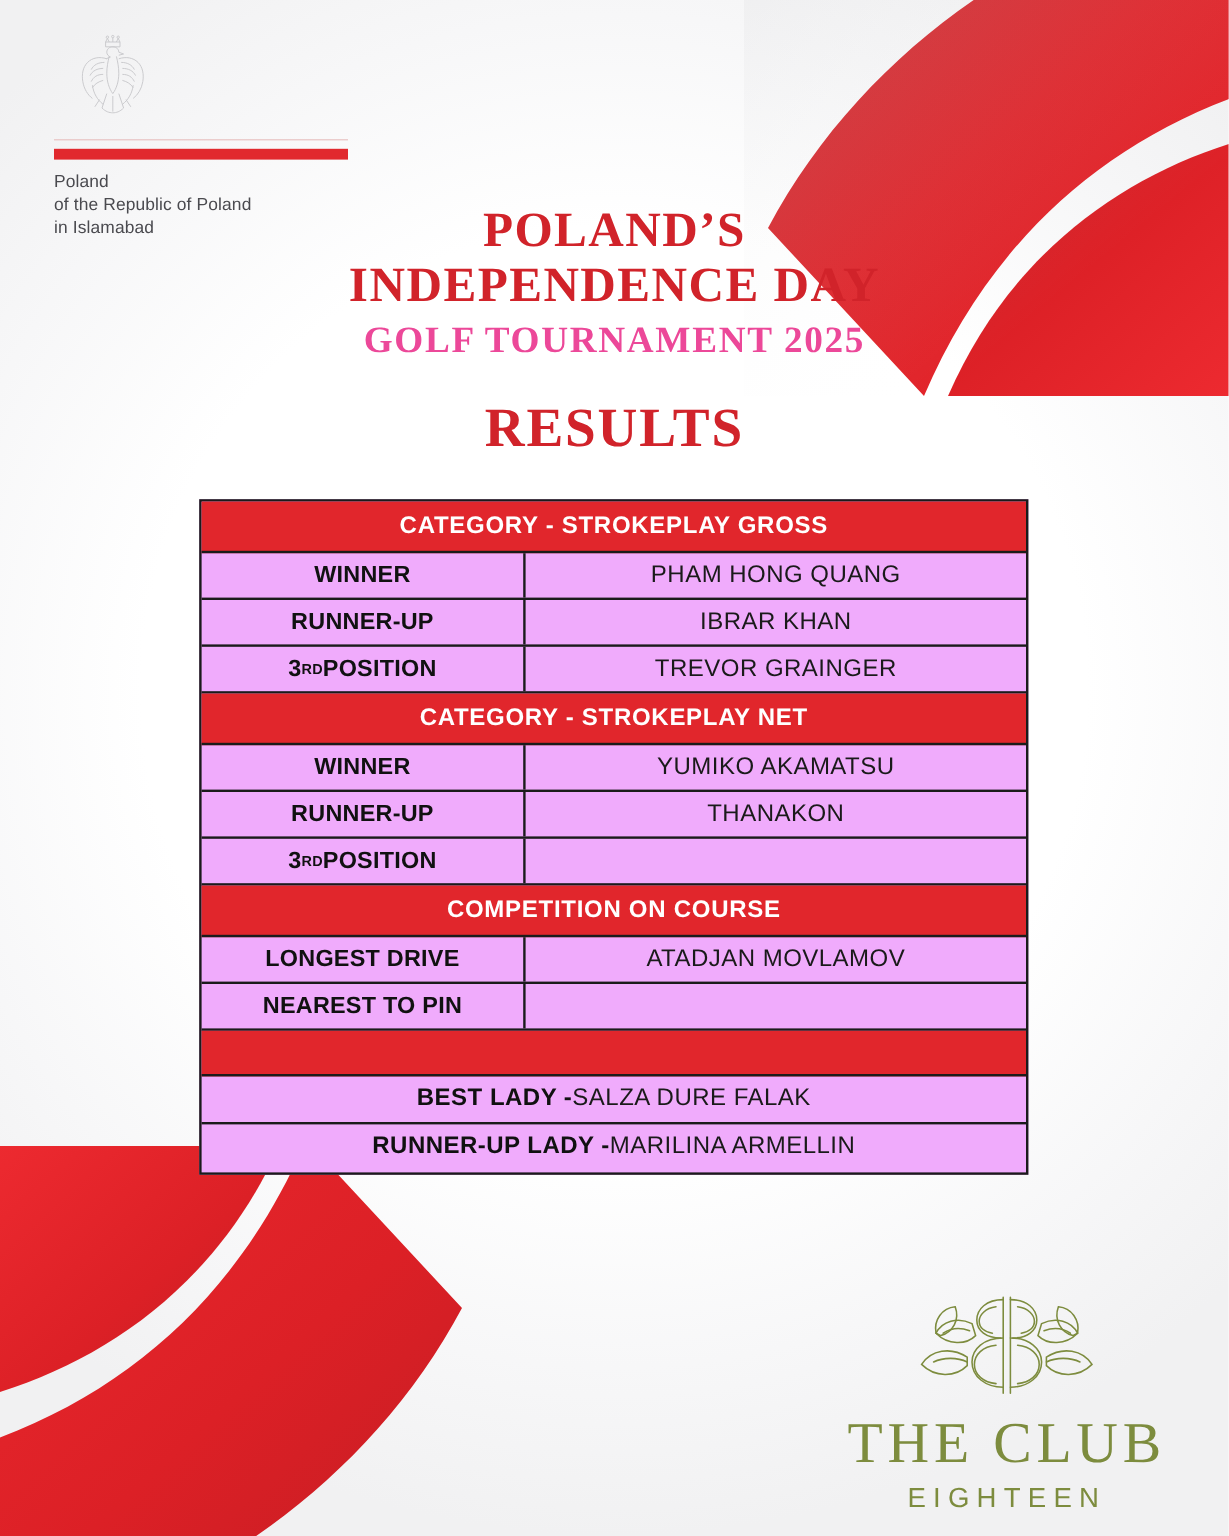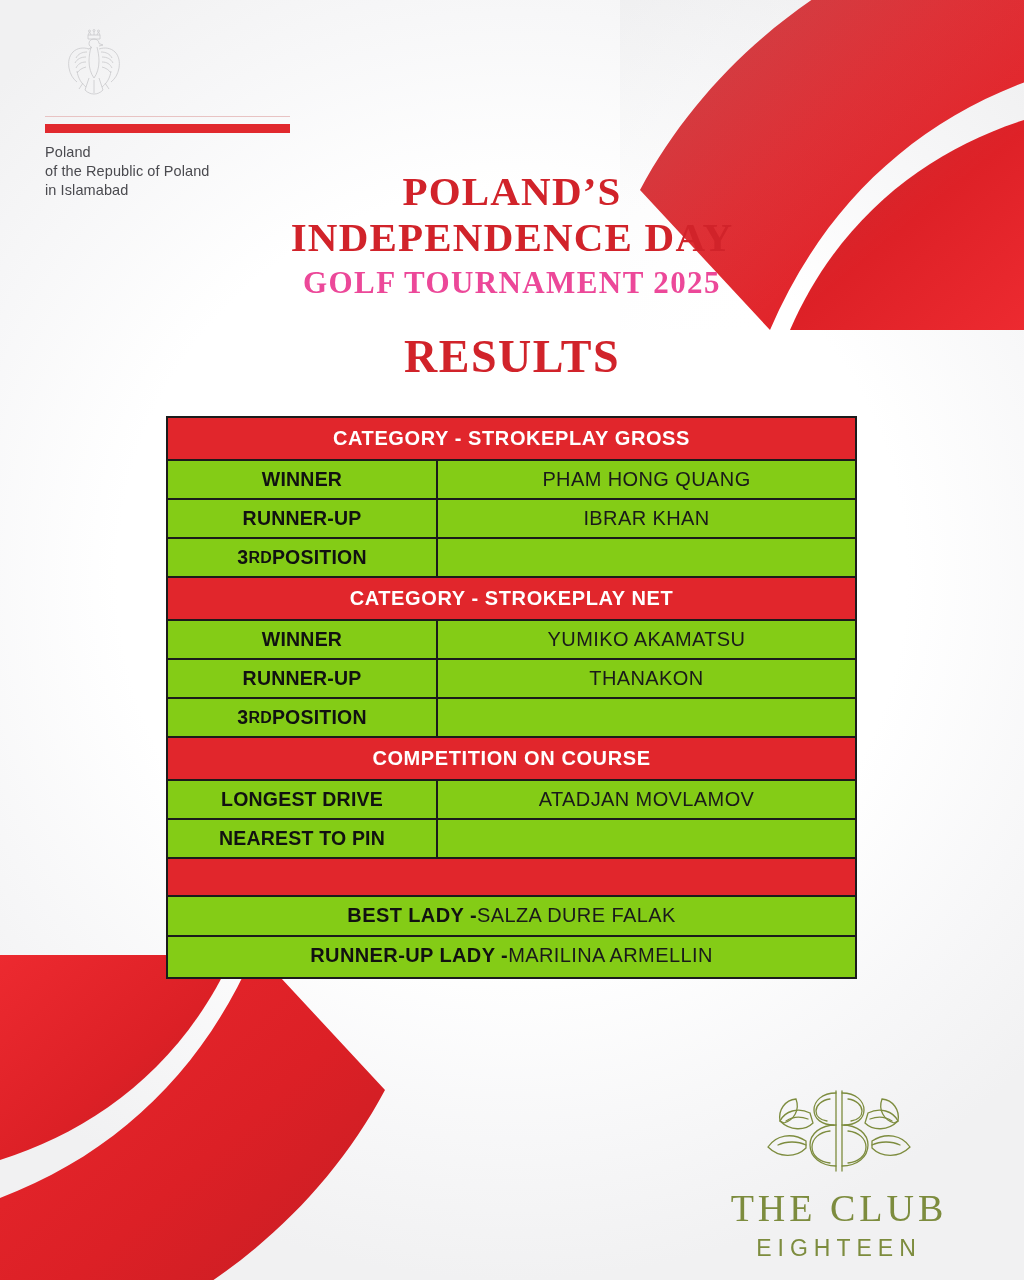--- a/index.html
+++ b/index.html
@@ -71,21 +71,21 @@
     font-weight:bold;
     font-size:46px;
     color:#d1232a;
     letter-spacing:1.5px;
   }
 
   
   .table{
     position:absolute; left:166px; top:416px; width:691px; z-index:5;
     border:2px solid #1b1b1b;
-    background:#84cc16;
+    background:#f0abfc;
   }
   .band{
     background:#e1262c;
     color:#ffffff;
     text-align:center;
     font-weight:bold;
     font-size:20px;
     letter-spacing:.6px;
     padding:9px 0 10px;
     border-bottom:2px solid #1b1b1b;
@@ -101,21 +101,21 @@
   .cell-label{
     width:270px;
     border-right:2px solid #1b1b1b;
     display:flex; align-items:center; justify-content:center;
     font-weight:bold;
     font-size:19.5px;
     color:#111;
     letter-spacing:.2px;
     padding:7px 4px;
   }
-  .cell-label sup{ font-size:16px; vertical-align:super; }
+  .cell-label sup{ font-size:12px; vertical-align:super; }
   .cell-name{
     flex:1;
     display:flex; align-items:center; justify-content:center;
     font-size:20px;
     color:#1a1a1a;
     letter-spacing:.4px;
     padding:7px 6px;
   }
   .row-wide{
     display:flex; align-items:flex-start; justify-content:center;
@@ -130,21 +130,21 @@
   .row-wide b{ font-weight:bold; color:#111; }
 
   
   .club-logo{
     position:absolute; right:44px; bottom:18px; width:282px; z-index:5;
     text-align:center;
   }
   .club-mark{ width:150px; height:100px; display:block; margin:0 auto 6px; }
   .club-name{
     font-family:"Liberation Serif", serif;
-    font-size:38px;
+    font-size:48px;
     letter-spacing:4px;
     color:#7d8c3e;
     line-height:1;
   }
   .club-sub{
     font-size:23px;
     letter-spacing:6px;
     color:#7d8c3e;
     margin-top:8px;
   }
@@ -251,20 +251,21 @@
         <span>RUNNER-UP</span>
       </div>
     <div class="cell-name">IBRAR KHAN</div>
   </div>
   <div class="row">
     <div class="cell-label">
         <span>3</span>
         <sup>RD</sup>
         <span> POSITION</span>
       </div>
+    <div class="cell-name">TREVOR GRAINGER</div>
   </div>
 
   <div class="band">CATEGORY  -  STROKEPLAY NET</div>
   <div class="row">
     <div class="cell-label">
         <span>WINNER</span>
       </div>
     <div class="cell-name">YUMIKO AKAMATSU</div>
   </div>
   <div class="row">

